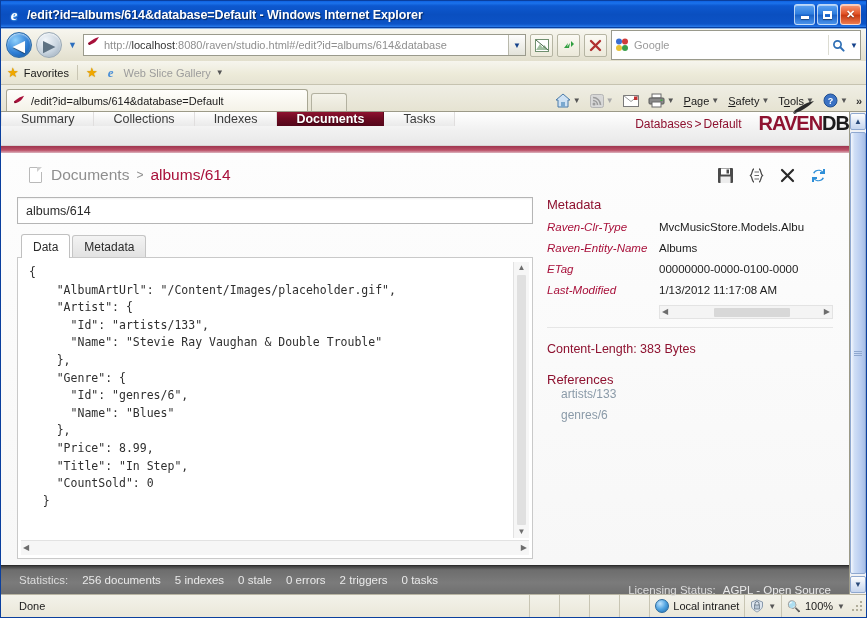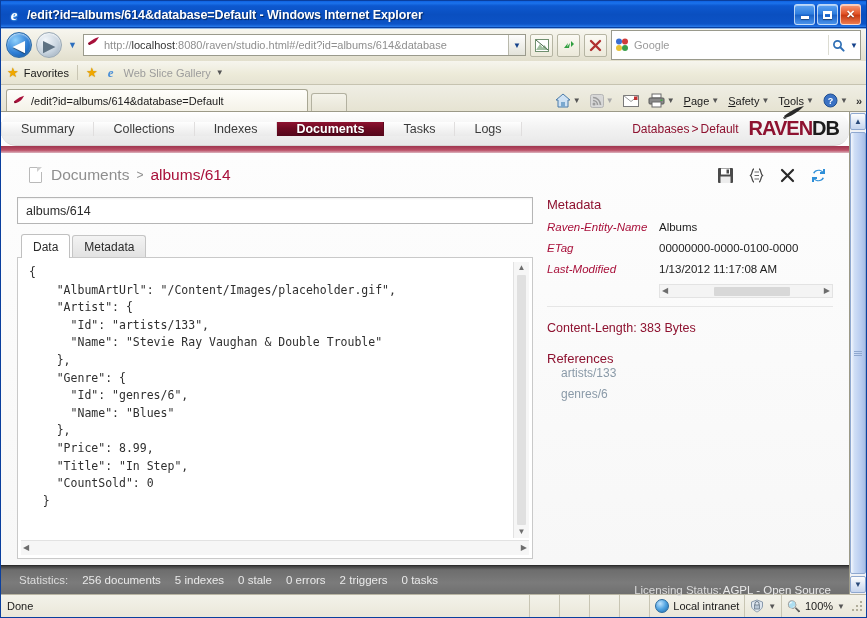--- a/index.html
+++ b/index.html
@@ -188,41 +188,40 @@
   }
   #page {
     flex: 1 1 auto; min-width:0; position: relative;
     background: #ffffff; display:flex; flex-direction:column;
   }
 
   
   #raven-nav {
     flex: 0 0 auto;
     background: linear-gradient(180deg,#ffffff 0%,#f2f2f2 50%,#e8e8e8 100%);
-    display: flex; align-items: center; height: 34px;
+    display: flex; align-items: flex-start; height: 34px;
     border-bottom: 1px solid #d9d4d4;
     position: relative;
-    border-radius: 15px;
   }
   .rtab {
     display: flex; align-items: center; justify-content:center;
     padding: 0 19px; font-size: 12.5px; color: #3b3b3b;
     border-right: 1px solid #e0dede;
     background: linear-gradient(180deg,#fefefe 0%,#f3f3f3 55%,#eaeaea 100%);
   }
   .rtab:first-child { border-left: 1px solid #e8e6e6; }
   .rtab.active {
     background: linear-gradient(180deg,#8e1230 0%,#6e0a22 45%,#53071a 100%);
     color: #fff; font-weight: bold;
     border-right: 1px solid #5c0a1e;
     text-shadow: 0 1px 1px rgba(0,0,0,.4);
   }
   #raven-nav-right {
     margin-left: auto; display: flex; align-items: center;
-    gap: 10px; padding-right: 10px;
+    gap: 17px; 
   }
   #breadcrumb-db { font-size: 12px; color: #8e1230; }
   #breadcrumb-db .sep { color: #b07; color:#8e1230; margin: 0 2px; }
   #ravendb-logo {
     display: flex; align-items: baseline; position: relative;
     font-family: "Liberation Sans", sans-serif;
     font-weight: bold; font-size: 20px; letter-spacing: -1px;
   }
   #ravendb-logo .raven { color: #8e1230; }
   #ravendb-logo .db { color: #1c1c1c; }
@@ -347,21 +346,21 @@
 
   
   #stats-bar {
     flex: 0 0 29px; height: 29px;
     background: linear-gradient(180deg,#3b3b3b 0%,#6d6d6d 14%,#7b7b7b 60%,#6f6f6f 100%);
     display: flex; align-items: center;
     padding: 0 18px; color: #e9e9e9; font-size: 11.5px;
     border-top: 1px solid #2c2c2c;
   }
   #stats-left { display: flex; gap: 14px; align-items:center;text-align:center; }
-  #stats-right { margin-left: auto; display: flex; gap: 1px; margin-top: 20px; }
+  #stats-right { margin-left: auto; display: flex; gap: 7px; margin-top: 20px; }
   .stats-lbl { color:#dcdcdc; }
 
   
   #page-vsb {
     width: 17px; flex: 0 0 17px;
     background: #f1f1f1;
     border-left: 1px solid #9c9a88;
     display: flex; flex-direction: column; align-items: center;
   }
   .xp-sb-btn {
@@ -380,21 +379,21 @@
   }
   .grip { width: 8px; height: 7px; }
   .grip i { display:block; height:1px; background:#8fa8cf; margin:1px 0; }
 
   
   #statusbar {
     flex: 0 0 23px; height: 23px;
     background: linear-gradient(180deg,#f3f2ea 0%,#eae7d9 100%);
     border-top: 1px solid #b9b6a4;
     display: flex; align-items: center;
-    font-size: 11px; color: #1a1a1a;
+    font-size: 11px; color: #1a1a1a; padding-left: 12px;
   }
   #status-text { padding-left: 6px; flex: 0 0 auto; }
   .st-spacer { flex: 1 1 auto; }
   .st-cell {
     border-left: 1px solid #c8c5b3; height: 100%;
     display: flex; align-items: center; padding: 0 5px; gap: 4px;
   }
   .st-pad { width: 30px; border-left: 1px solid #c8c5b3; height:100%; }
   .globe {
     width: 14px; height: 14px; border-radius: 50%;
@@ -580,23 +579,20 @@
             <span>Collections</span>
           </div>
         <div class="rtab">
             <span>Indexes</span>
           </div>
         <div class="rtab active">
             <span>Documents</span>
           </div>
         <div class="rtab">
             <span>Tasks</span>
-          </div>
-        <div class="rtab">
-            <span>Logs</span>
           </div>
 
         <div id="raven-nav-right">
           <div id="breadcrumb-db">
             <span>Databases</span><span class="sep">&gt;</span><span>Default</span>
           </div>
           <div id="ravendb-logo">
             <svg id="logo-bird" viewBox="0 0 22 13">
               <path d="M1 10 C5 7 9 4 14 2 C17 1 20 0 21 0 C19 2 17 4 14 6 C10 9 6 11 2 12 Z" fill="#2a2a2a"></path>
               <path d="M0 11 L4 12 L1 13 Z" fill="#2a2a2a"></path>
@@ -689,20 +685,24 @@
                 <span class="sb-arrow">▶</span>
               </div>
             </div>
           </div>
 
           <div id="right-col">
             <div class="sec-title">Metadata</div>
 
             <div id="meta-box">
               <div class="meta-row">
+                <div class="meta-key">Raven-Clr-Type</div>
+                <div class="meta-val">MvcMusicStore.Models.Albu</div>
+              </div>
+              <div class="meta-row">
                 <div class="meta-key">Raven-Entity-Name</div>
                 <div class="meta-val">Albums</div>
               </div>
               <div class="meta-row">
                 <div class="meta-key">ETag</div>
                 <div class="meta-val">00000000-0000-0100-0000</div>
               </div>
               <div class="meta-row">
                 <div class="meta-key">Last-Modified</div>
                 <div class="meta-val">1/13/2012 11:17:08 AM</div>

